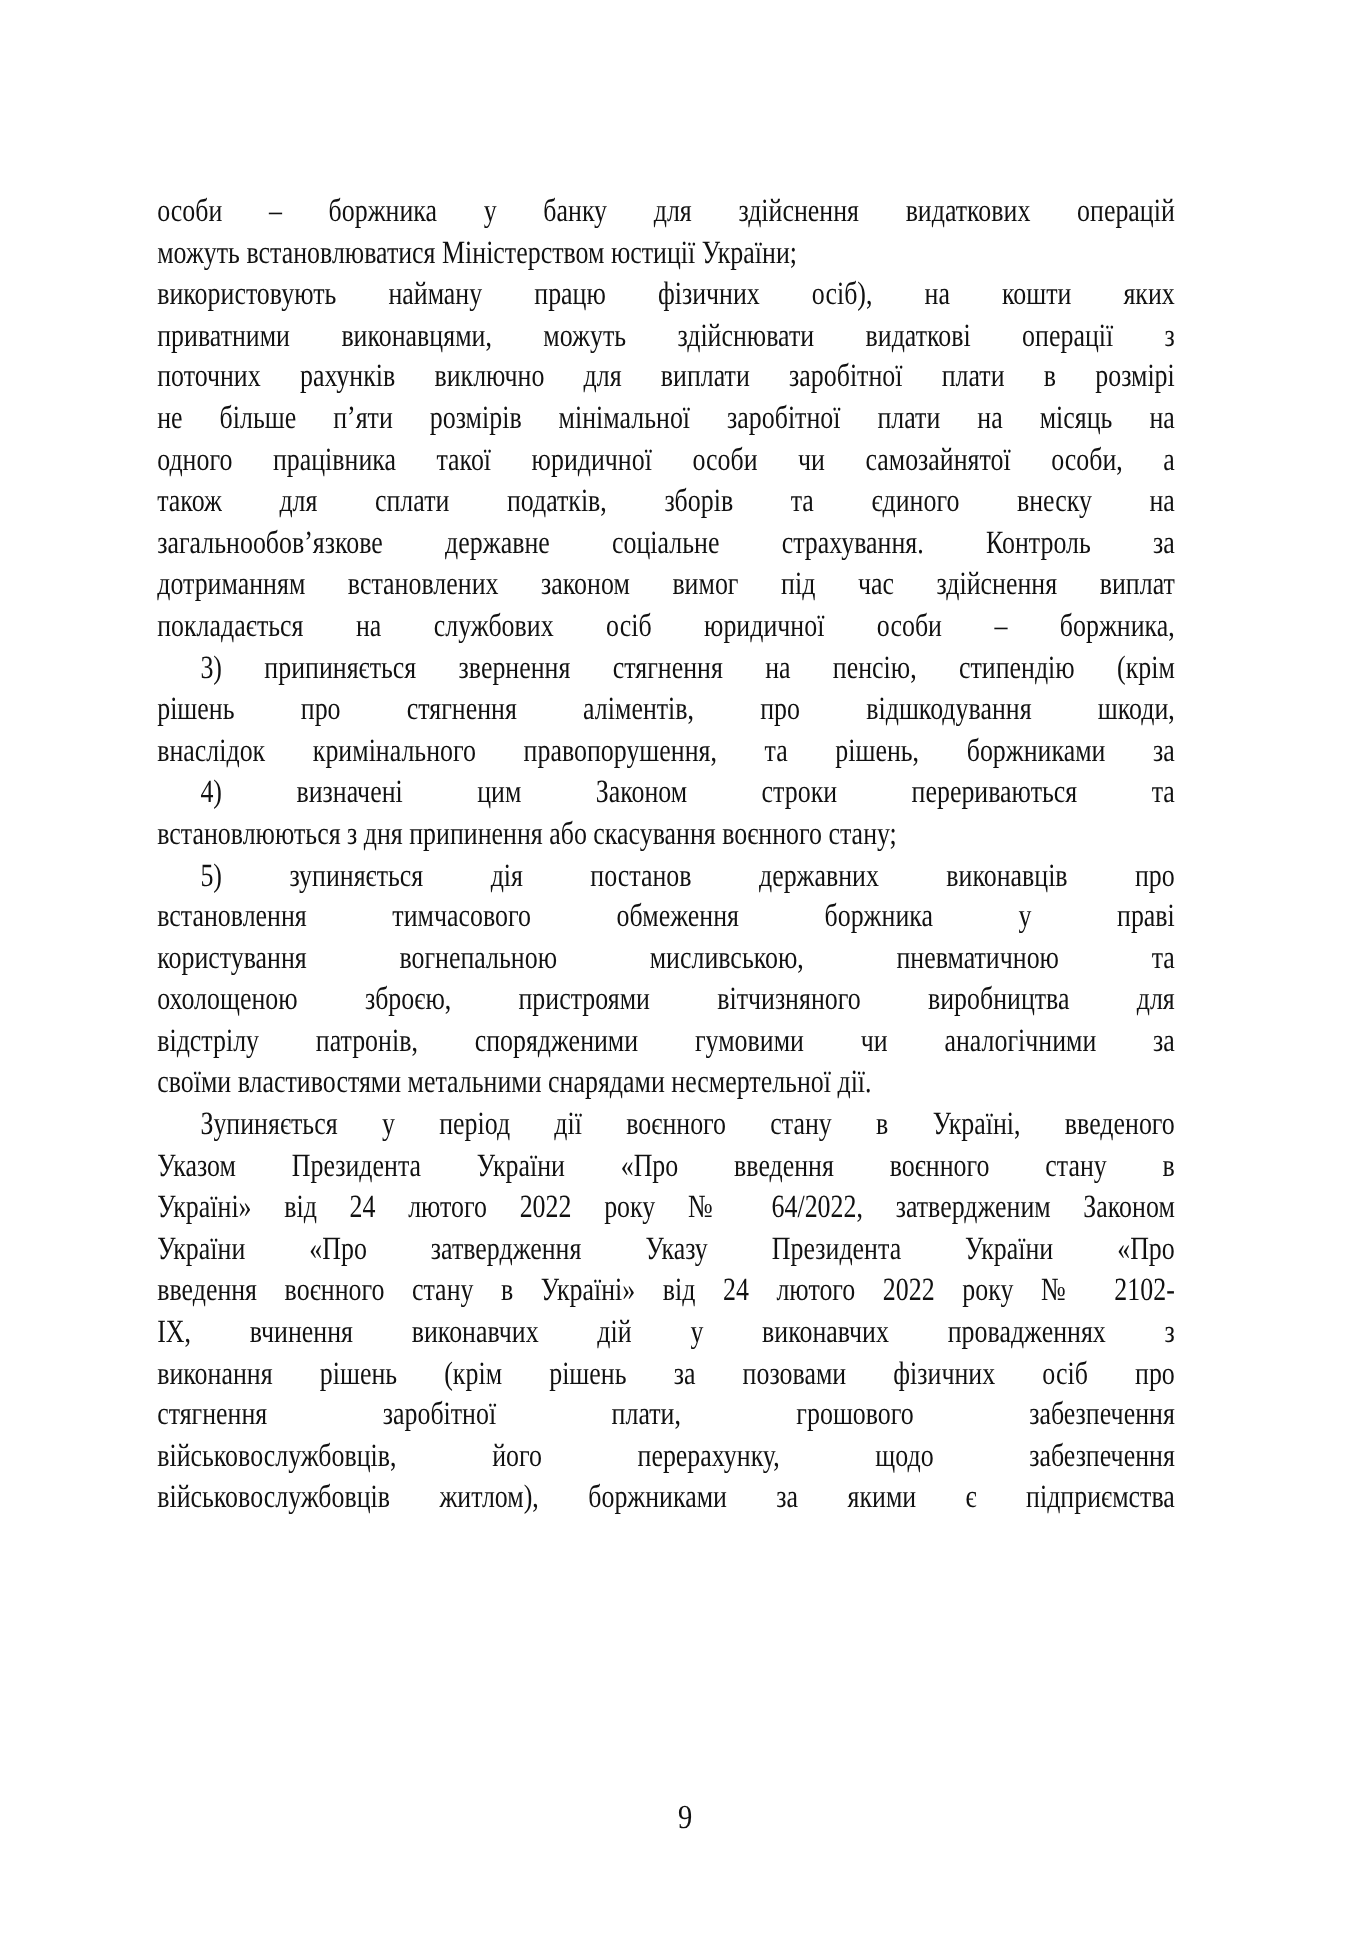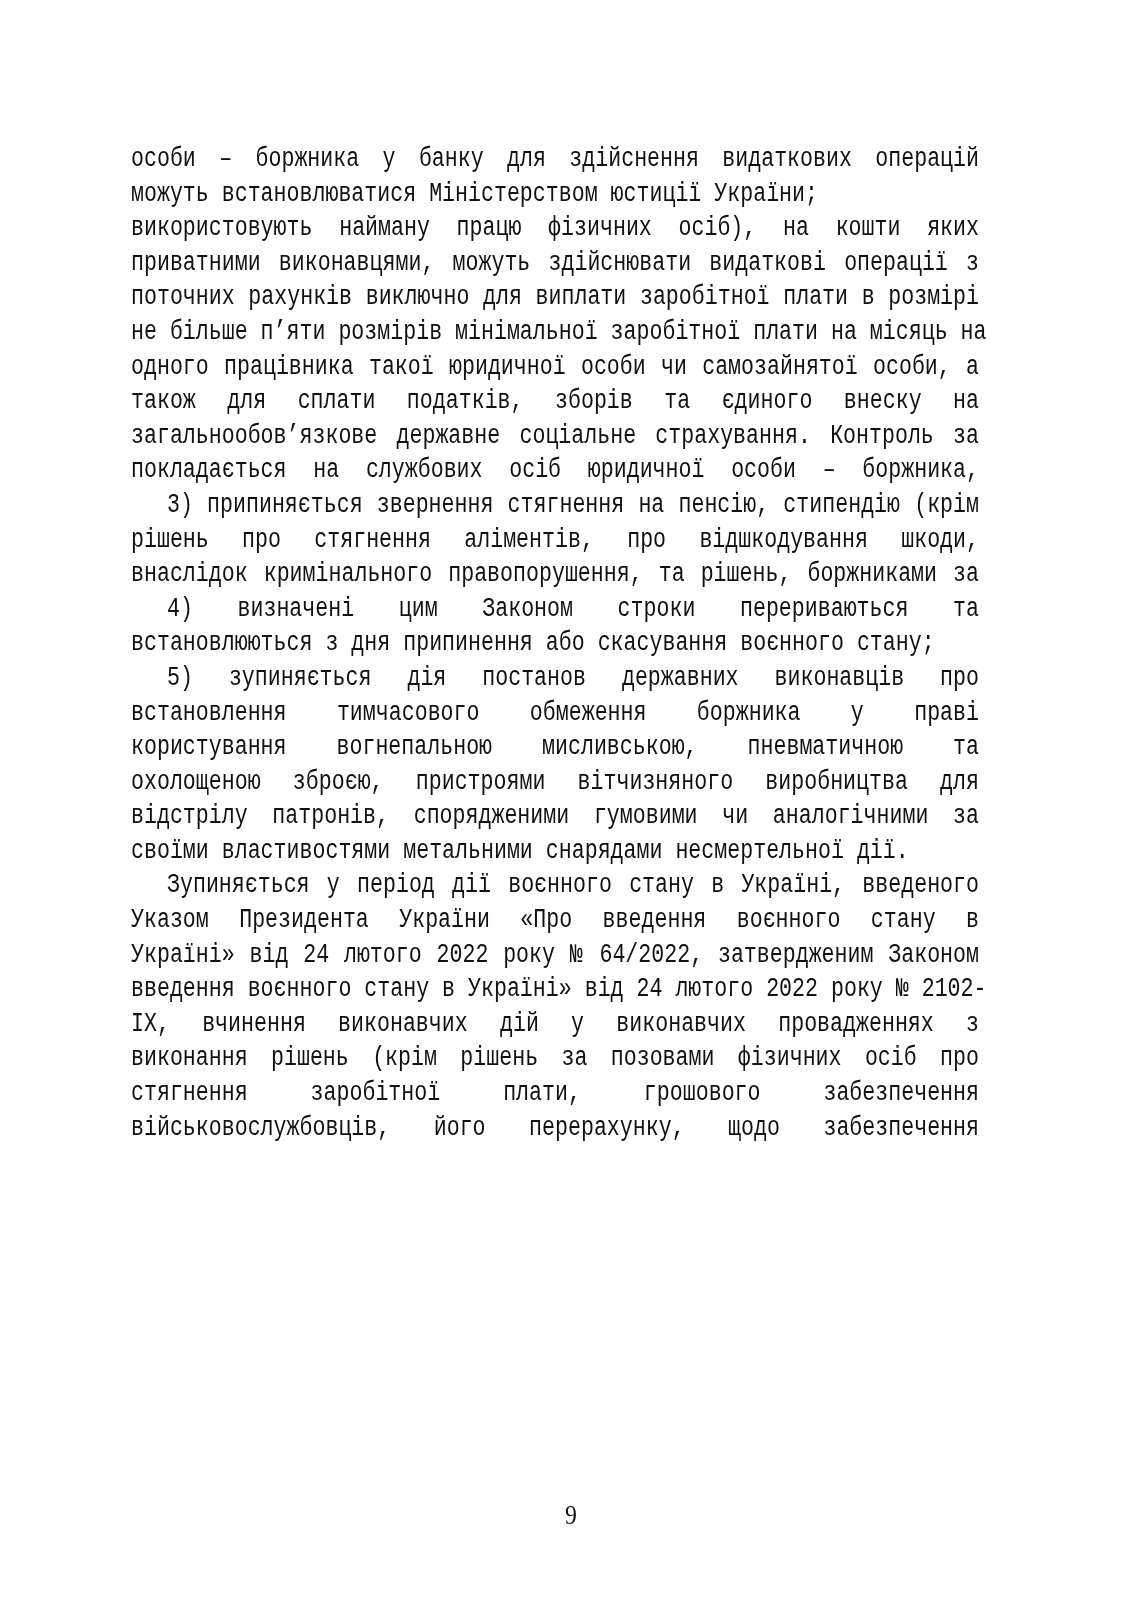--- a/index.html
+++ b/index.html
@@ -19,23 +19,22 @@
       position: absolute;
       left: 0;
       top: 0;
       width: 1142px;
       height: 1615px;
       background: #ffffff;
     }
     .text-block {
       position: absolute;
       left: 131px;
-      top: 142px;
+      top: 158px;
       width: 848px;
-      font-family: Liberation Mono, monospace;
     }
     .line {
       position: relative;
       height: 34.6px;
       line-height: 34.6px;
       font-size: 27px;
       white-space: nowrap;
       overflow: visible;
     }
     .line-inner {
@@ -93,20 +92,23 @@
       <div class="line">
         <span class="line-inner">одного працівника такої юридичної особи чи самозайнятої особи, а</span>
       </div>
       <div class="line">
         <span class="line-inner">також для сплати податків, зборів та єдиного внеску на</span>
       </div>
       <div class="line">
         <span class="line-inner">загальнообов’язкове державне соціальне страхування. Контроль за</span>
       </div>
       <div class="line">
+        <span class="line-inner">дотриманням встановлених законом вимог під час здійснення виплат</span>
+      </div>
+      <div class="line">
         <span class="line-inner">покладається на службових осіб юридичної особи – боржника,</span>
       </div>
       <div class="line indent">
         <span class="line-inner">3) припиняється звернення стягнення на пенсію, стипендію (крім</span>
       </div>
       <div class="line">
         <span class="line-inner">рішень про стягнення аліментів, про відшкодування шкоди,</span>
       </div>
       <div class="line">
         <span class="line-inner">внаслідок кримінального правопорушення, та рішень, боржниками за</span>
@@ -138,31 +140,37 @@
       <div class="line indent">
         <span class="line-inner">Зупиняється у період дії воєнного стану в Україні, введеного</span>
       </div>
       <div class="line">
         <span class="line-inner">Указом Президента України «Про введення воєнного стану в</span>
       </div>
       <div class="line">
         <span class="line-inner">Україні» від 24 лютого 2022 року № 64/2022, затвердженим Законом</span>
       </div>
       <div class="line">
+        <span class="line-inner">України «Про затвердження Указу Президента України «Про</span>
+      </div>
+      <div class="line">
         <span class="line-inner">введення воєнного стану в Україні» від 24 лютого 2022 року № 2102-</span>
       </div>
       <div class="line">
         <span class="line-inner">IX, вчинення виконавчих дій у виконавчих провадженнях з</span>
       </div>
       <div class="line">
         <span class="line-inner">виконання рішень (крім рішень за позовами фізичних осіб про</span>
       </div>
       <div class="line">
         <span class="line-inner">стягнення заробітної плати, грошового забезпечення</span>
       </div>
       <div class="line">
         <span class="line-inner">військовослужбовців, його перерахунку, щодо забезпечення</span>
       </div>
+      <div class="line">
+        <span class="line-inner">військовослужбовців житлом), боржниками за якими є підприємства</span>
+      </div>
     </div>
   <div class="page-number">
     <span>9</span>
   </div>
 </div>
 
 </body></html>

